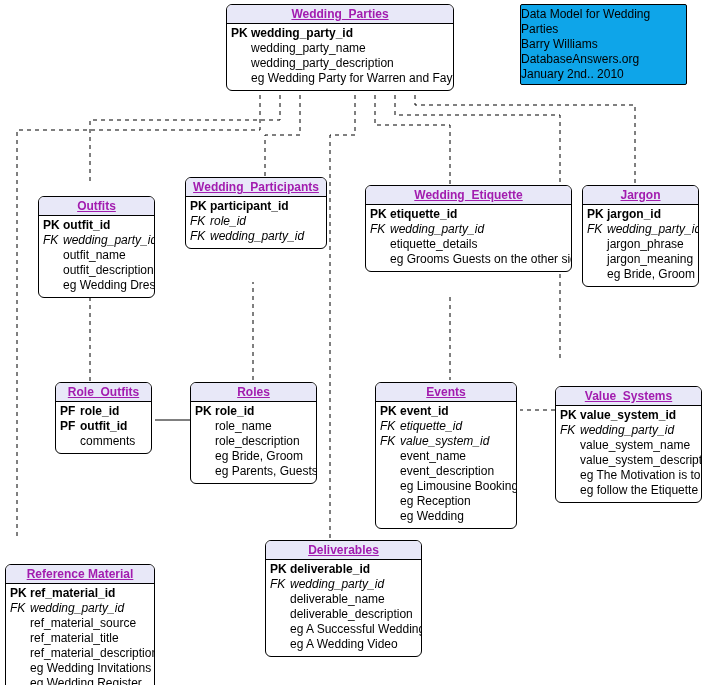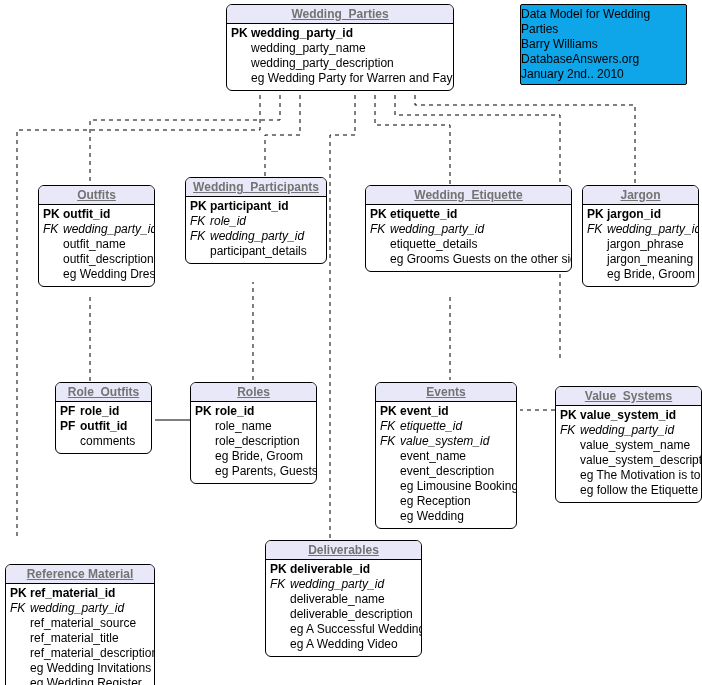--- a/index.html
+++ b/index.html
@@ -14,21 +14,21 @@
   }
   .entity {
     position: absolute;
     border: 1px solid #000;
     background: #fff;
     border-radius: 6px;
     overflow: hidden;
   }
   .entity-title {
     background: #e8e8f8;
-    color: #737373;
+    color: #a21caf;
     font-weight: bold;
     text-align: center;
     border-bottom: 1px solid #000;
     padding: 2px 4px;
     text-decoration: underline;
     white-space: nowrap;
   }
   .entity-body {
     padding: 2px 4px 4px 4px;
   }
@@ -102,37 +102,36 @@
 
 <div class="entity" style="top:4px; left:226px; width:226px;">
     <div class="entity-title">Wedding_Parties</div>
     <div class="entity-body">
       <div class="row"><span class="kcol">PK</span><span class="attr pk">wedding_party_id</span></div>
       <div class="row"><span class="kcol"></span><span class="attr">wedding_party_name</span></div>
       <div class="row"><span class="kcol"></span><span class="attr">wedding_party_description</span></div>
       <div class="row"><span class="kcol"></span><span class="attr">eg Wedding Party for Warren and Faye</span></div>
     </div>
   </div>
-<div class="entity" style="top:185px; left:38px; width:115px;">
+<div class="entity" style="top:196px; left:38px; width:115px;">
     <div class="entity-title">Outfits</div>
     <div class="entity-body">
       <div class="row"><span class="kcol">PK</span><span class="attr pk">outfit_id</span></div>
       <div class="row"><span class="kcol fk">FK</span><span class="attr fk">wedding_party_id</span></div>
       <div class="row"><span class="kcol"></span><span class="attr">outfit_name</span></div>
       <div class="row"><span class="kcol"></span><span class="attr">outfit_description</span></div>
       <div class="row"><span class="kcol"></span><span class="attr">eg Wedding Dress</span></div>
     </div>
   </div>
 <div class="entity" style="top:177px; left:185px; width:140px;">
     <div class="entity-title">Wedding_Participants</div>
     <div class="entity-body">
       <div class="row"><span class="kcol">PK</span><span class="attr pk">participant_id</span></div>
       <div class="row"><span class="kcol fk">FK</span><span class="attr fk">role_id</span></div>
       <div class="row"><span class="kcol fk">FK</span><span class="attr fk">wedding_party_id</span></div>
-      <div class="row"><span class="kcol"></span><span class="attr">participant_details</span></div>
     </div>
   </div>
 <div class="entity" style="top:185px; left:365px; width:205px;">
     <div class="entity-title">Wedding_Etiquette</div>
     <div class="entity-body">
       <div class="row"><span class="kcol">PK</span><span class="attr pk">etiquette_id</span></div>
       <div class="row"><span class="kcol fk">FK</span><span class="attr fk">wedding_party_id</span></div>
       <div class="row"><span class="kcol"></span><span class="attr">etiquette_details</span></div>
       <div class="row"><span class="kcol"></span><span class="attr">eg Grooms Guests on the other side</span></div>
     </div>

